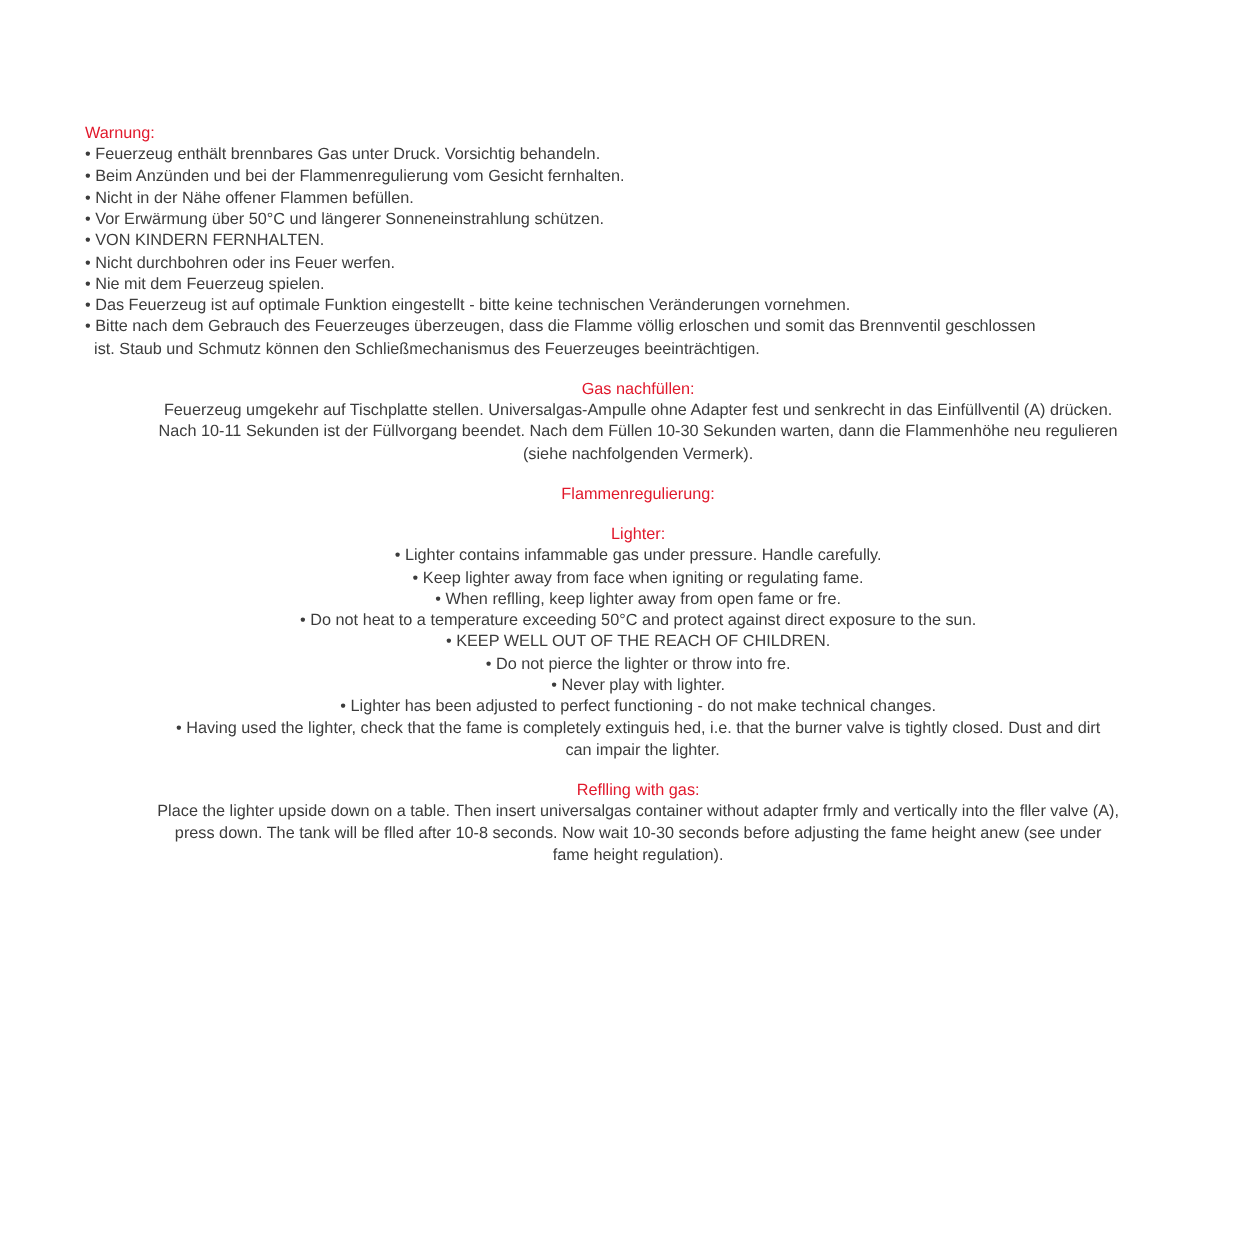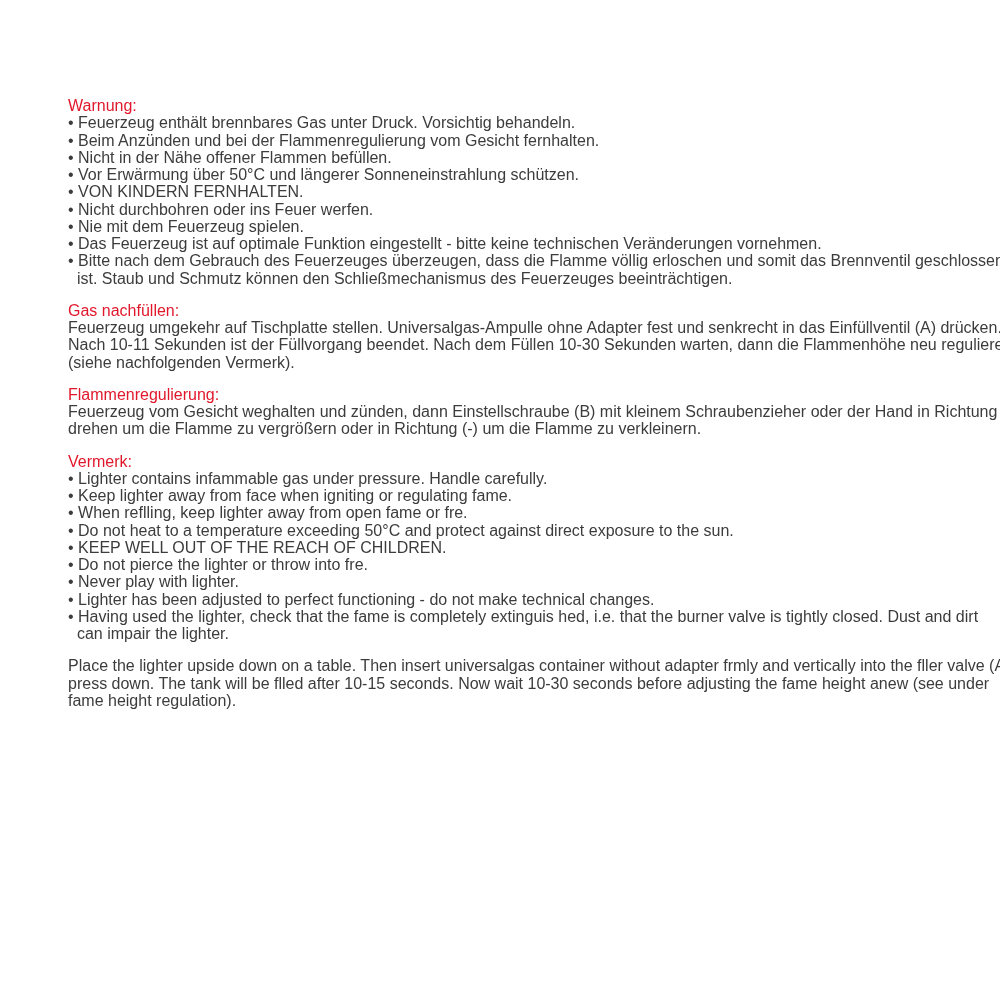--- a/index.html
+++ b/index.html
@@ -9,26 +9,26 @@
     width: 1000px;
     height: 1000px;
     overflow: hidden;
   }
   .sheet {
     position: absolute;
     left: 68px;
     top: 97px;
     width: 885px;
     font-family: "Liberation Sans", "DejaVu Sans", sans-serif;
-    font-size: 16px;
+    font-size: 13px;
     line-height: 17.25px;
     color: var(--body-text, #3c3c3c);
     letter-spacing: 0;
   }
-  .sec + .sec { margin-top: 15px; }
+  .sec + .sec { margin-top: 15px; text-align: center; }
   .sec-heading {
     color: var(--heading-red, #e1182b);
     white-space: pre;
   }
   .sec-body {
     white-space: pre;
   }
 </style>
 </head>
 <body style="background: rgb(255, 255, 255);">
@@ -51,40 +51,39 @@
 
   <section class="sec">
     <div class="sec-heading">Gas nachfüllen:</div>
     <div class="sec-body">Feuerzeug umgekehr auf Tischplatte stellen. Universalgas-Ampulle ohne Adapter fest und senkrecht in das Einfüllventil (A) drücken.
 Nach 10-11 Sekunden ist der Füllvorgang beendet. Nach dem Füllen 10-30 Sekunden warten, dann die Flammenhöhe neu regulieren
 (siehe nachfolgenden Vermerk).</div>
   </section>
 
   <section class="sec">
     <div class="sec-heading">Flammenregulierung:</div>
-    <div class="sec-body">Feuerzeug vom Gesicht weghalten und zünden, dann Einstellschraube (B) mit kleinem Schraubenzieher oder der Hand in Richtung (+)
-drehen um die Flamme zu vergrößern oder in Richtung (-) um die Flamme zu verkleinern.</div>
   </section>
 
   <section class="sec">
-    <div class="sec-heading">Vermerk:</div>
+    <div class="sec-heading">Lighter:</div>
     <div class="sec-body">• Lighter contains infammable gas under pressure. Handle carefully.
 • Keep lighter away from face when igniting or regulating fame.
 • When reflling, keep lighter away from open fame or fre.
 • Do not heat to a temperature exceeding 50°C and protect against direct exposure to the sun.
 • KEEP WELL OUT OF THE REACH OF CHILDREN.
 • Do not pierce the lighter or throw into fre.
 • Never play with lighter.
 • Lighter has been adjusted to perfect functioning - do not make technical changes.
 • Having used the lighter, check that the fame is completely extinguis hed, i.e. that the burner valve is tightly closed. Dust and dirt
   can impair the lighter.</div>
   </section>
 
   <section class="sec">
+    <div class="sec-heading">Reflling with gas:</div>
     <div class="sec-body">Place the lighter upside down on a table. Then insert universalgas container without adapter frmly and vertically into the fller valve (A),
-press down. The tank will be flled after 10-15 seconds. Now wait 10-30 seconds before adjusting the fame height anew (see under
+press down. The tank will be flled after 10-8 seconds. Now wait 10-30 seconds before adjusting the fame height anew (see under
 fame height regulation).</div>
   </section>
 
   <section class="sec">
   </section>
 
 </div>
 
 </body></html>

